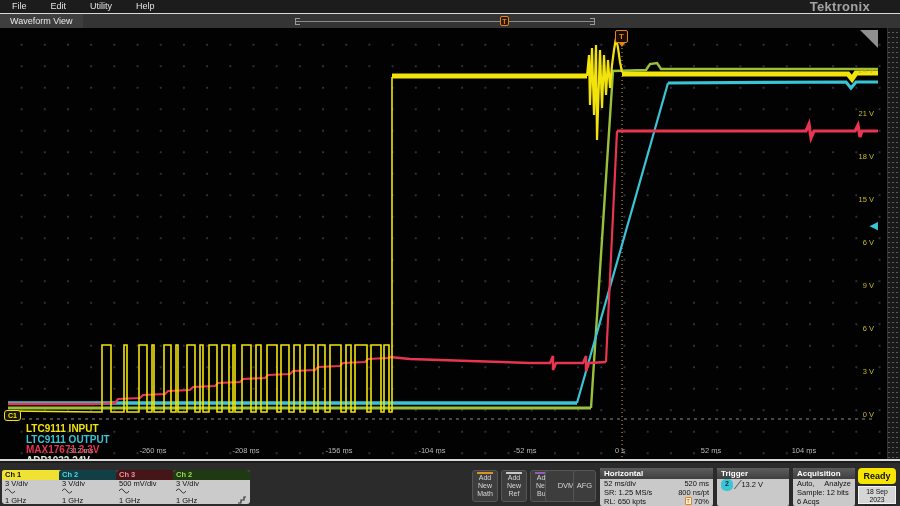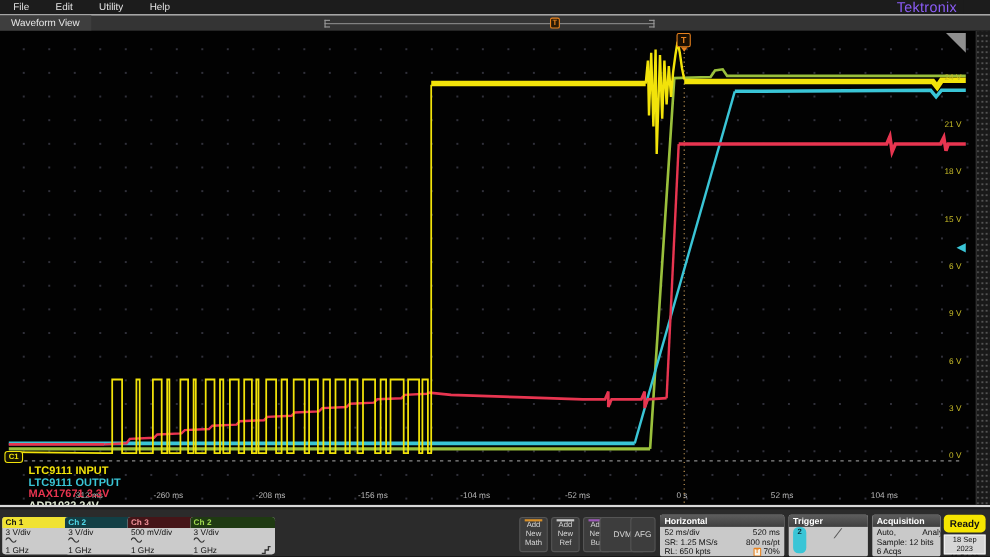--- a/index.html
+++ b/index.html
@@ -4,21 +4,21 @@
 <style>
   * { margin:0; padding:0; box-sizing:border-box; }
   html,body { width:900px; height:506px; background:#111; overflow:hidden;
               font-family:"Liberation Sans", sans-serif; }
   #app { position:relative; width:900px; height:506px; background:#1c1c1c; }
 
   
   #menubar { position:absolute; top:0; left:0; width:876px; height:13px; background:#1c1c1c;
              display:flex; align-items:flex-start; }
   .menu-item { color:#e3e3e3; font-size:9px; padding:0 12px; line-height:13px; cursor:default; }
-  #logo { position:absolute; right:6px; top:0; color:#8b5cf6; font-size:13px; font-weight:normal;
+  #logo { position:absolute; right:6px; top:0; color:#a3a3a3; font-size:13px; font-weight:bold;
           letter-spacing:.3px; line-height:13px; }
 
   
   #tabbar { position:absolute; top:13px; left:0; width:900px; height:15px; background:#343434;
             border-top:1px solid #d9d9d9; }
   #wf-tab { position:absolute; left:0; top:0; height:15px; padding:0 10px; background:#3e3e3e;
             color:#e8e8e8; font-size:9px; line-height:15px; }
   #slider { position:absolute; left:295px; top:4px; width:300px; height:8px; }
   #slider .track { position:absolute; left:0; top:3px; width:300px; height:1px; background:#8a8a8a; }
   #slider .br { position:absolute; top:0; width:5px; height:7px; border:1px solid #9a9a9a; }
@@ -67,21 +67,21 @@
             border:1px solid #555; border-radius:3px; color:#d8d8d8; font-size:7px;
             text-align:center; line-height:8px; padding-top:3px; }
   .addnew .stripe { position:absolute; top:1px; left:4px; right:4px; height:2px; }
   .sqbtn { position:absolute; top:7px; width:22px; height:32px; background:#3d3d3d;
            border:1px solid #555; border-radius:3px; color:#d8d8d8; font-size:7.5px;
            text-align:center; line-height:30px; }
   .panel { position:absolute; top:5px; background:#c9c9c9; border-radius:2px; overflow:hidden;
            font-size:7.5px; color:#111; }
   .panel .phdr { background:linear-gradient(#5d5d5d,#3f3f3f); color:#fff; font-weight:bold;
                  font-size:8px; padding:1px 4px; }
-  .panel .prow { display:flex; justify-content:space-between; padding:0 4px; line-height:9.2px;gap:24px; }
+  .panel .prow { display:flex; justify-content:space-between; padding:0 4px; line-height:9.2px; }
   #ready-btn { position:absolute; left:858px; top:5px; width:38px; height:16px; background:#f5e500;
                border-radius:4px; color:#111; font-size:9px; font-weight:bold; text-align:center;
                line-height:16px; }
   #datetime { position:absolute; left:858px; top:23px; width:38px; height:18px; background:#d6d6d6;
               border:1px solid #f2f2f2; color:#111; font-size:6.8px; text-align:center;
               line-height:8px; padding-top:1px; }
   .trig-src { display:inline-block; background:#3ac5d6; color:#04303a; font-weight:bold;
               border-radius:5px; padding:0 4px; font-size:7px; line-height:9px; }
   .slope { color:#555; font-weight:bold; font-style:italic; padding:0 2px; }
   .tpos-icon { display:inline-block; border:1px solid #e8821e; color:#e8821e; font-size:5.5px;

